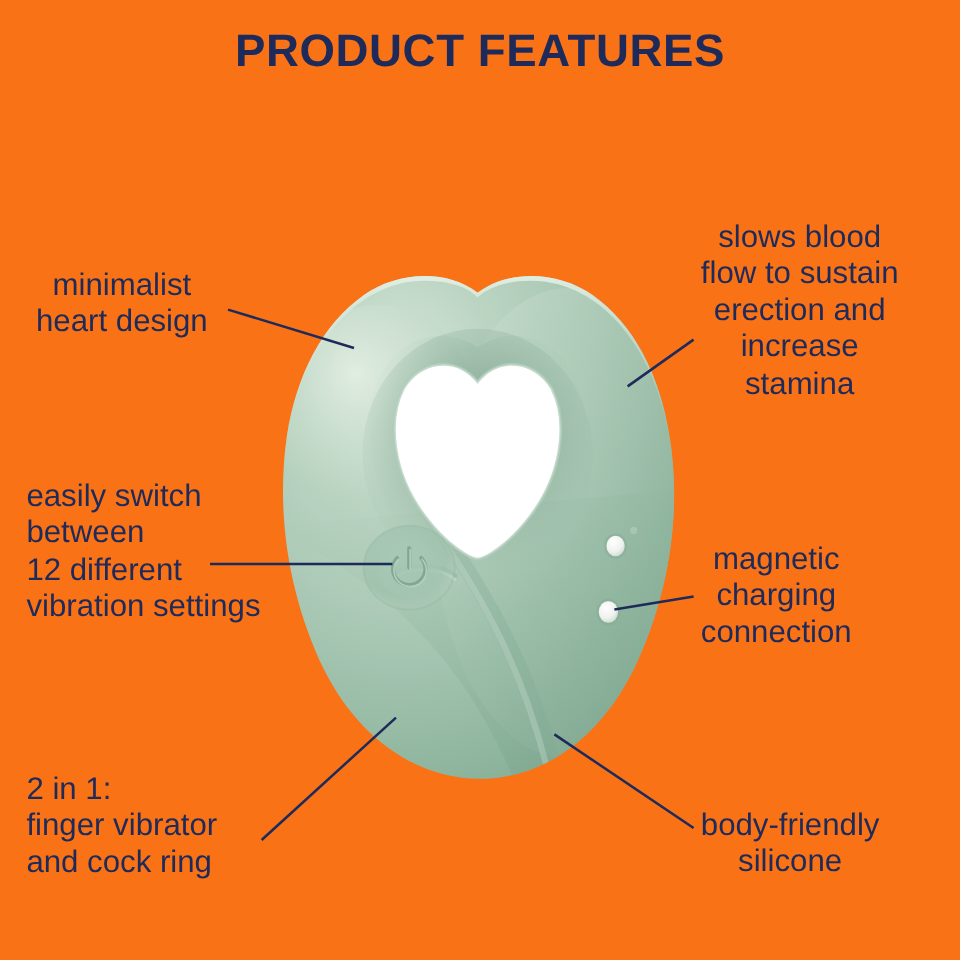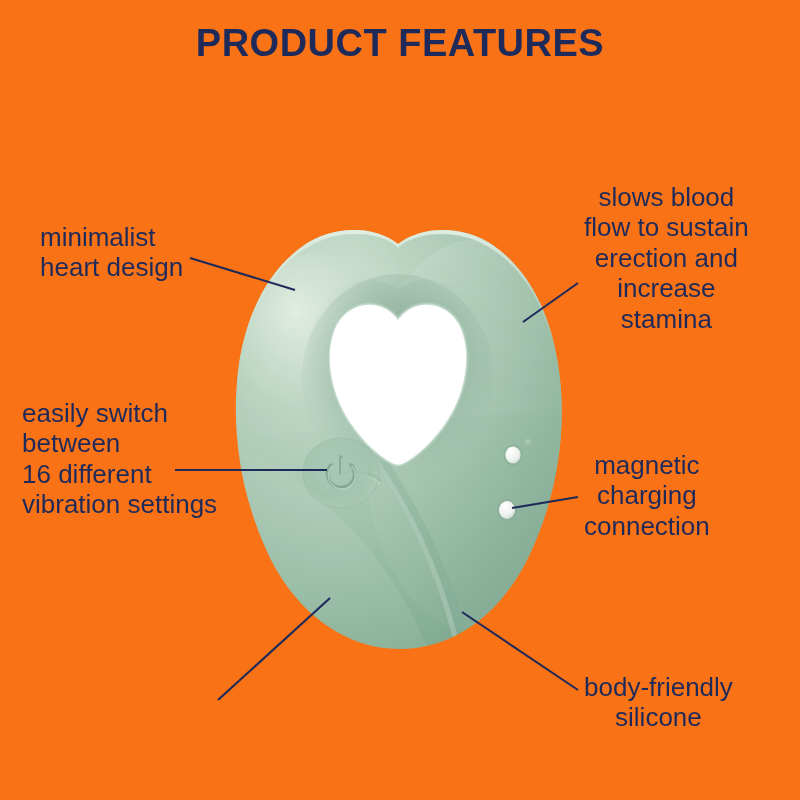--- a/index.html
+++ b/index.html
@@ -37,21 +37,21 @@
     position: absolute;
     color: #1e2a5a;
     font-family: "Liberation Sans", sans-serif;
     font-size: 26px;
     line-height: 1.17;
     font-weight: 400;
     white-space: pre-line;
   }
   .callout.right { text-align: center; }
 
-  #callout-minimalist      { left: 40px;  top: 222px; }
+  #callout-minimalist      { left: 30px;  top: 222px; text-align: center; }
   #callout-switch          { left: 22px;  top: 398px; }
   #callout-2in1            { left: 22px;  top: 642px; }
   #callout-slows-blood     { left: 584px; top: 182px; }
   #callout-magnetic        { left: 584px; top: 450px; }
   #callout-body-friendly   { left: 584px; top: 672px; }
 
   
   #leader-lines {
     position: absolute;
     left: 0; top: 0;
@@ -248,23 +248,26 @@
     <line x1="578" y1="497" x2="512" y2="508"></line>
 
     <line x1="578" y1="690" x2="462" y2="612"></line>
   </svg>
 
   <div class="callout left" id="callout-minimalist">minimalist
 heart design</div>
 
   <div class="callout left" id="callout-switch">easily switch
 between
-16 different
+12 different
 vibration settings</div>
 
+  <div class="callout left" id="callout-2in1">2 in 1:
+finger vibrator
+and cock ring</div>
 
   <div class="callout right" id="callout-slows-blood">slows blood
 flow to sustain
 erection and
 increase
 stamina</div>
 
   <div class="callout right" id="callout-magnetic">magnetic
 charging
 connection</div>

